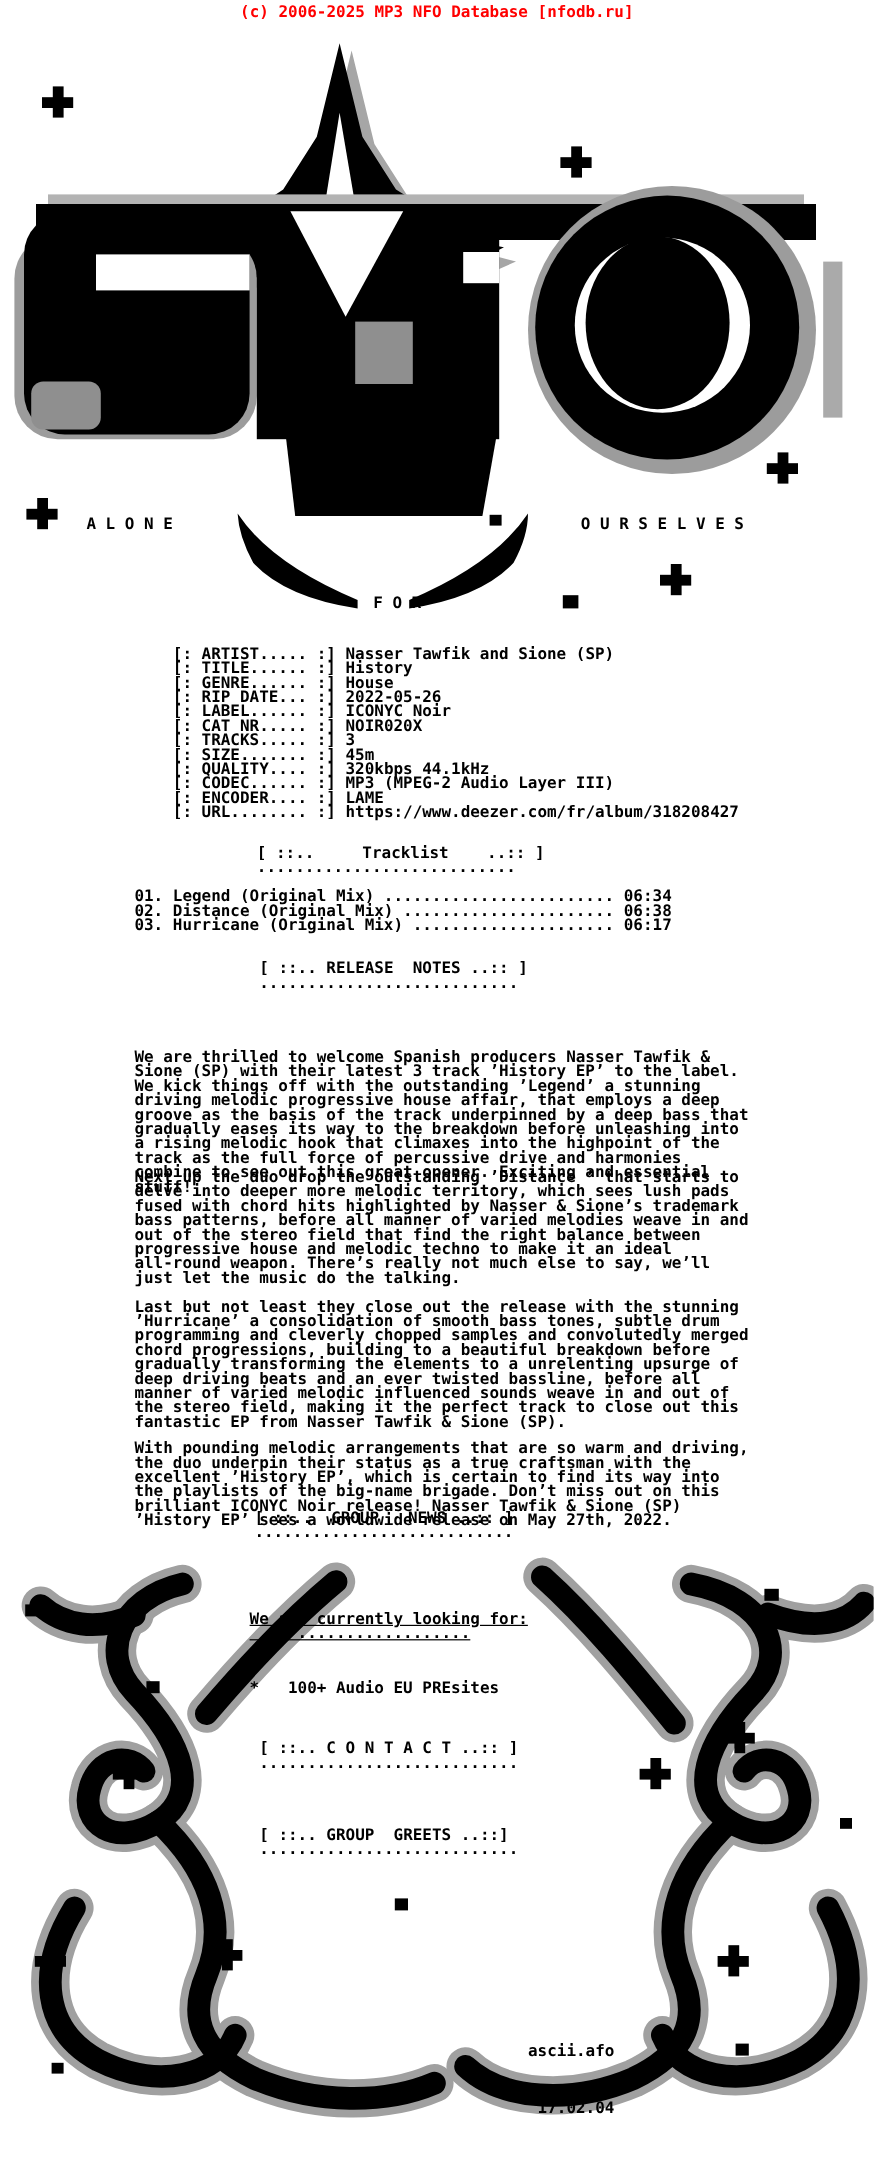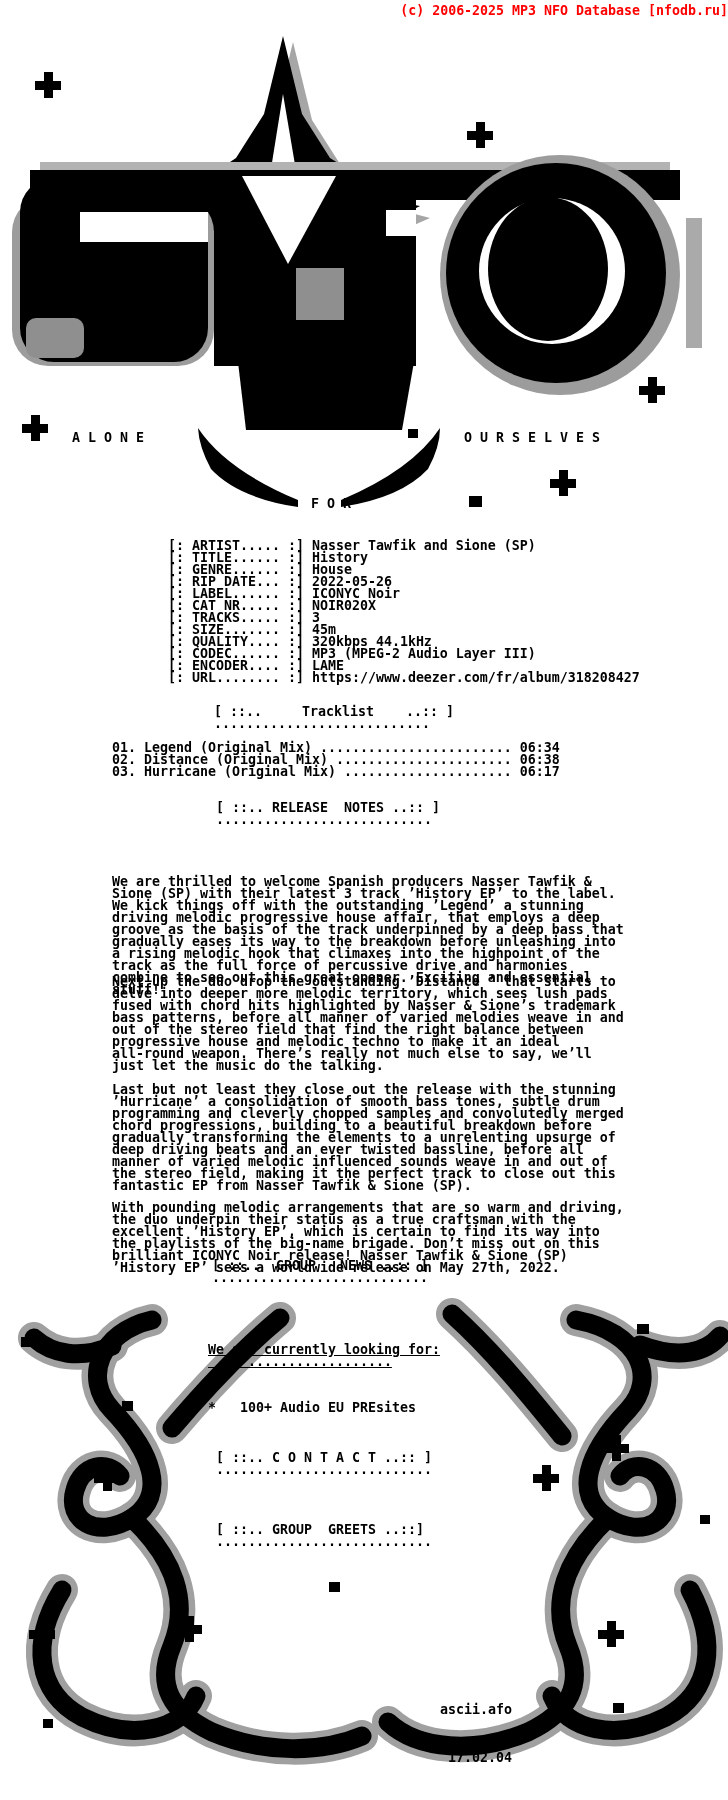--- a/index.html
+++ b/index.html
@@ -4,21 +4,21 @@
 <style>
   html,body{margin:0;padding:0;}
   body{
     width:728px;height:1800px;position:relative;overflow:hidden;
     background:#ffffff;color:#000;
     font-family:"DejaVu Sans Mono",monospace;
     font-weight:bold;font-size:13.29px;line-height:12px;
   }
   pre{margin:0;font:inherit;position:absolute;white-space:pre;z-index:2;}
   .abs{position:absolute;z-index:2;}
-  .banner{width:728px;text-align:right;}
+  .banner{width:728px;text-align:center;}
   svg{position:absolute;z-index:1;}
 </style>
 </head>
 <body>
 
 <div class="abs banner" style="top:5px;left:0;color:#ff0000;">(c) 2006-2025 MP3 NFO Database [nfodb.ru]</div>
 
 <svg style="left:0;top:28px;" width="728" height="482" viewBox="0 0 728 482">
   <g>
     <polygon fill="#a6a6a6" points="293,14 312,92 340,136 356,146 362,172 430,190 380,212 293,208 206,212 156,190 224,172 231,146 246,136 274,92"></polygon>
@@ -68,23 +68,23 @@
         <rect x="-13" y="-4" width="26" height="9"></rect>
         <rect x="-4" y="-13" width="9" height="26"></rect>
       </g>
     <rect x="469" y="468" width="13" height="11"></rect>
     <rect x="408" y="401" width="10" height="9"></rect>
   </g>
 </svg>
 
 <div class="abs" style="left:72px;top:432px;">A L O N E</div>
 <div class="abs" style="left:311px;top:456px;margin-top:42px;">F O R</div>
-<div class="abs" style="left:464px;top:432px;text-align:center;">O U R S E L V E S</div>
-
-<pre style="left:144px;top:540px;margin-left:24px;">[: ARTIST..... :] Nasser Tawfik and Sione (SP)
+<div class="abs" style="left:484px;top:432px;text-align:center;">O U R S E L V E S</div>
+
+<pre style="left:144px;top:540px;">[: ARTIST..... :] Nasser Tawfik and Sione (SP)
 [: TITLE...... :] History
 [: GENRE...... :] House
 [: RIP DATE... :] 2022-05-26
 [: LABEL...... :] ICONYC Noir
 [: CAT NR..... :] NOIR020X
 [: TRACKS..... :] 3
 [: SIZE....... :] 45m
 [: QUALITY.... :] 320kbps 44.1kHz
 [: CODEC...... :] MP3 (MPEG-2 Audio Layer III)
 [: ENCODER.... :] LAME

